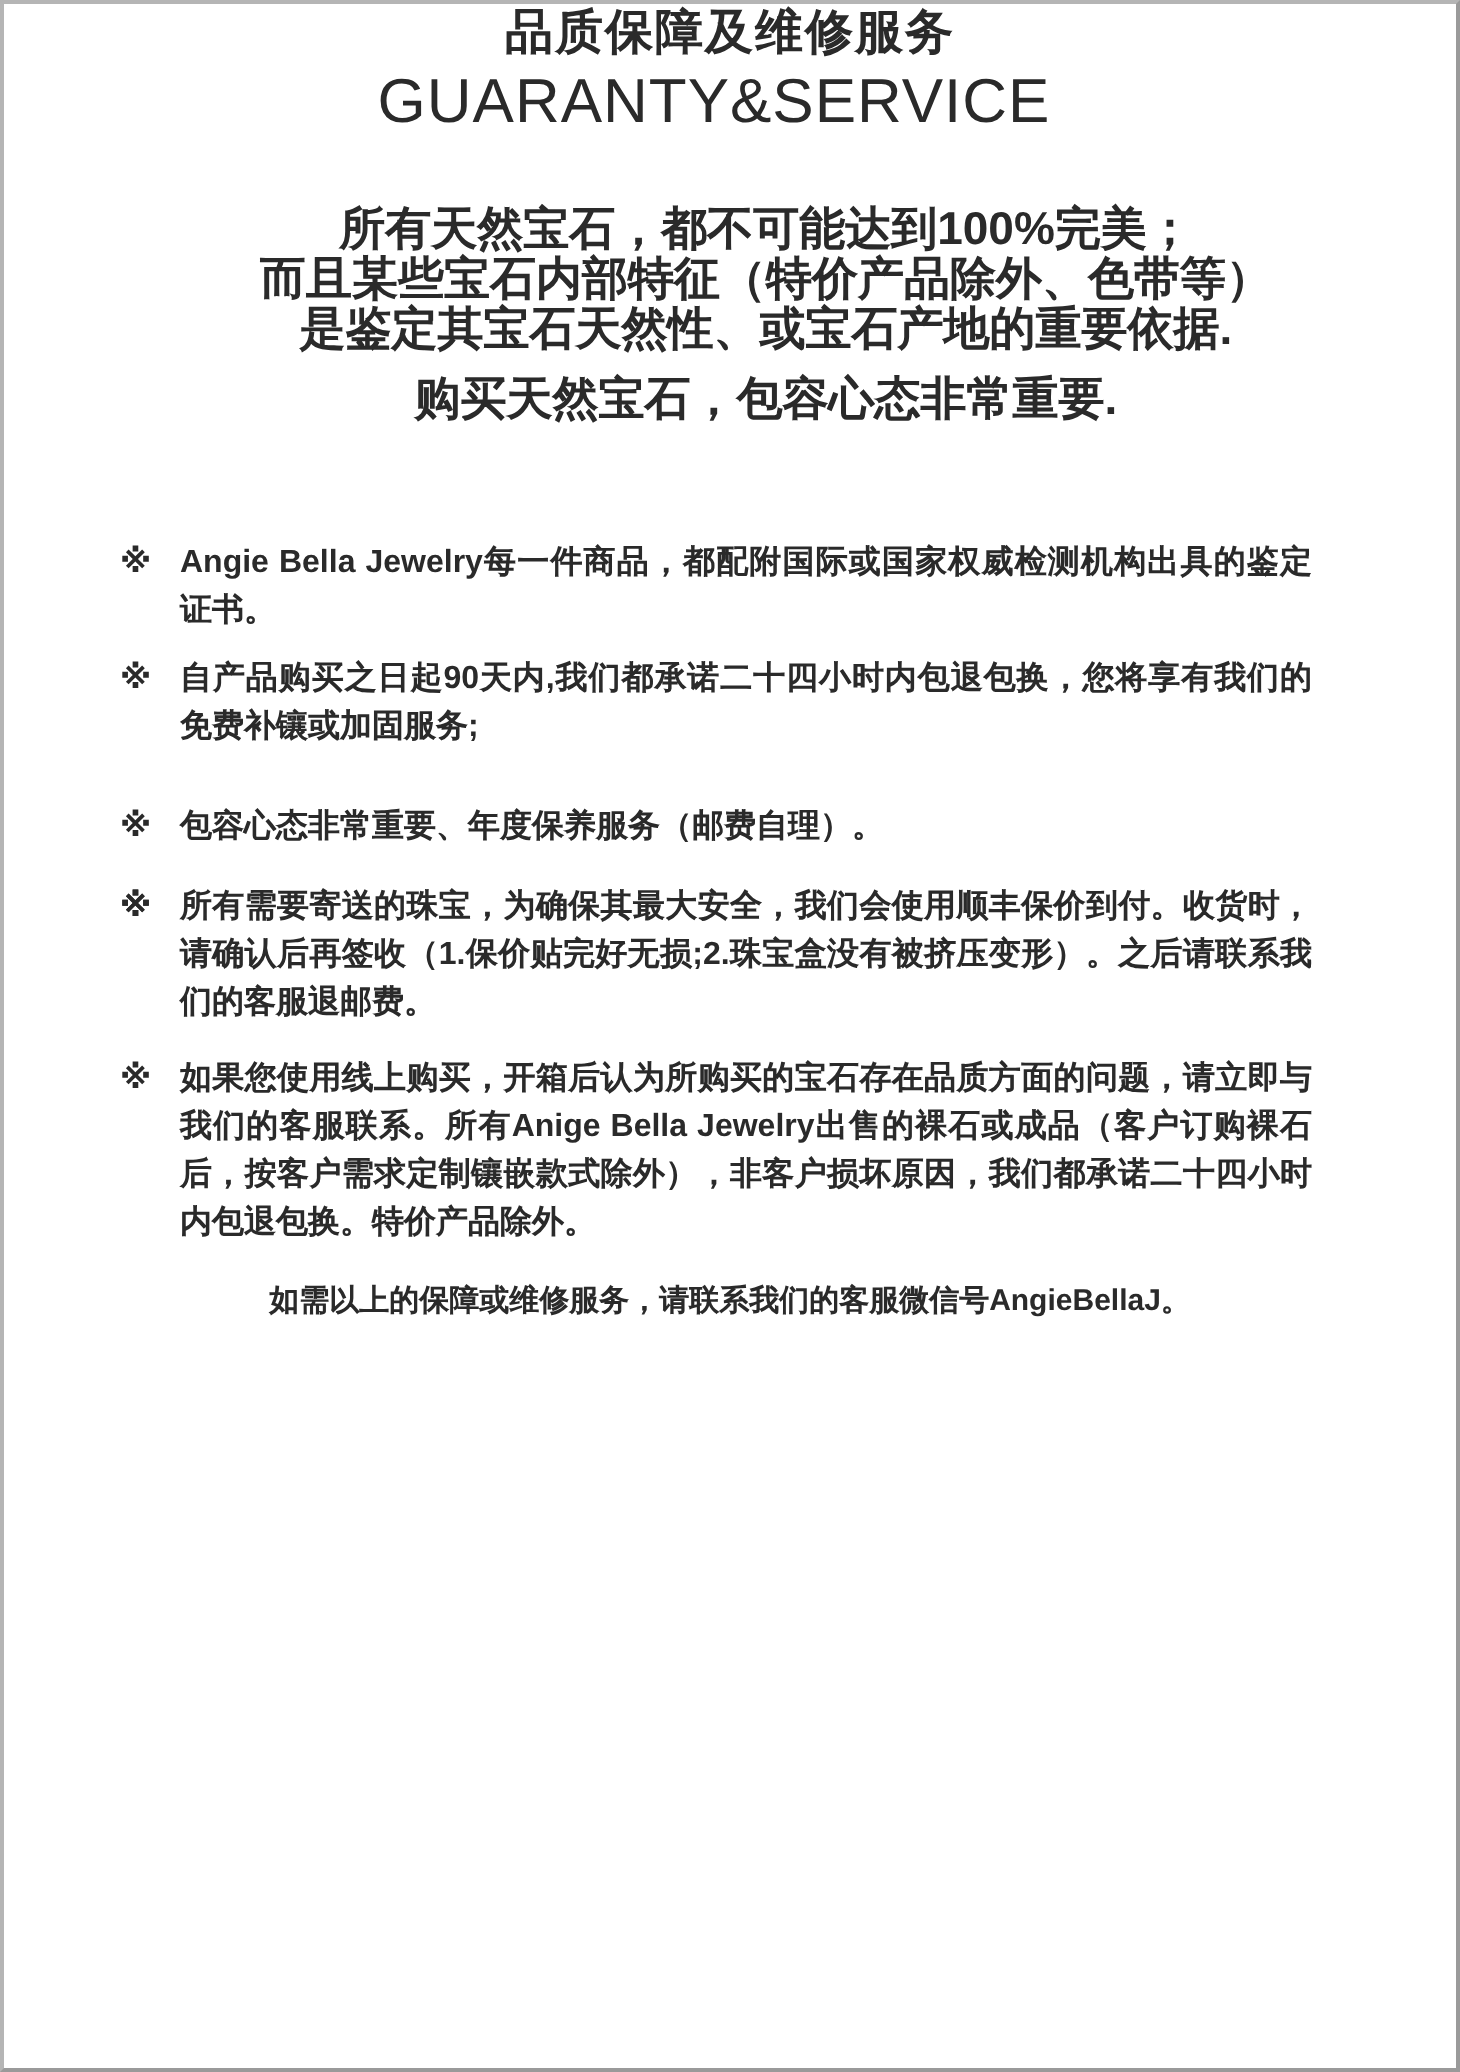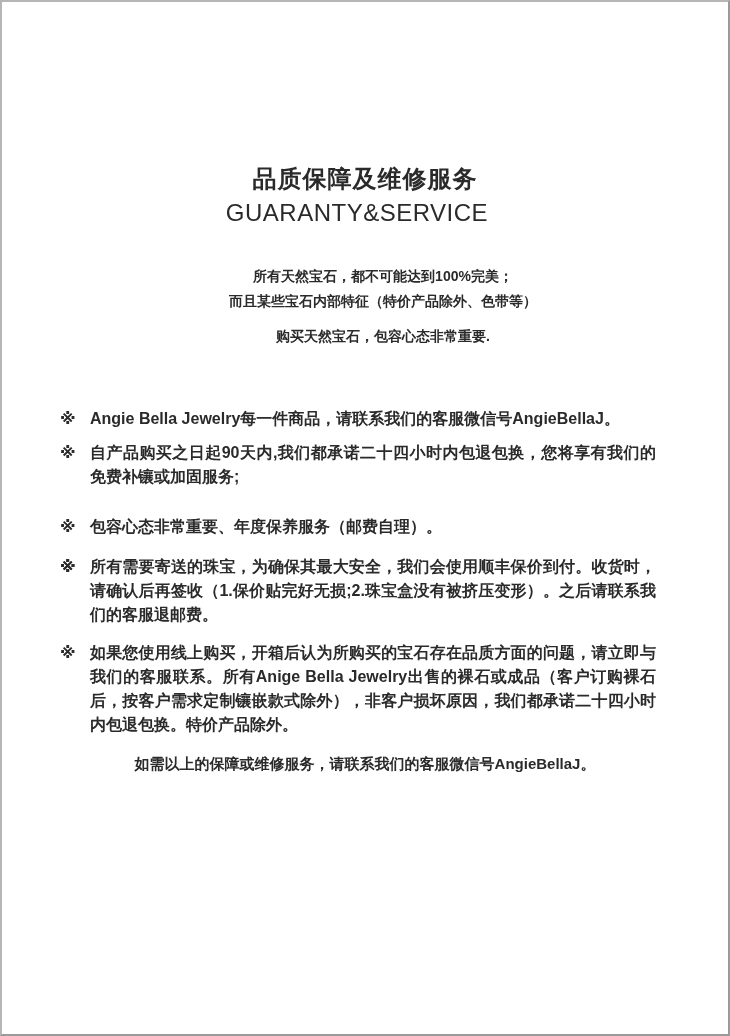--- a/index.html
+++ b/index.html
@@ -9,39 +9,39 @@
     width: 730px;
     height: 1036px;
     background: #ffffff;
     border: 2px solid #b5b5b5;
     border-right-color: #9a9a9a;
     border-bottom-color: #9a9a9a;
     overflow: hidden;
     font-family: "Liberation Sans", "DejaVu Sans", sans-serif;
     color: #2a2a2a;
   }
-  .doc-header { text-align: center; padding-top: 162px; }
+  .doc-header { text-align: center; }
   .title-cn {
     margin: 0;
     font-size: 24px;
     font-weight: bold;
     letter-spacing: 1px;
     line-height: 30px;
   }
   .title-en {
     margin: 2px 16px 0 0;
-    font-size: 24px;
+    font-size: 31px;
     font-weight: 400;
     letter-spacing: 0.5px;
     line-height: 34px;
   }
   .intro {
     margin-top: 34px;
     text-align: center;
-    font-size: 14px;
+    font-size: 23px;
     font-weight: bold;
     line-height: 25px;
     margin-left: 36px;
   }
   .intro p { margin: 0; }
   .intro .intro-note { margin-top: 10px; }
   .notices {
     margin-top: 58px;
     padding-left: 58px;
     padding-right: 72px;
@@ -71,28 +71,29 @@
 <div class="page">
 
   <div class="doc-header">
     <h1 class="title-cn">品质保障及维修服务</h1>
     <h2 class="title-en">GUARANTY&amp;SERVICE</h2>
   </div>
 
   <div class="intro">
     <p>所有天然宝石，都不可能达到100%完美；</p>
     <p>而且某些宝石内部特征（特价产品除外、色带等）</p>
+    <p>是鉴定其宝石天然性、或宝石产地的重要依据.</p>
     <p class="intro-note">购买天然宝石，包容心态非常重要.</p>
   </div>
 
   <div class="notices">
 
     <div class="notice n0">
       <span class="marker">※</span>
-      <p>Angie Bella Jewelry每一件商品，请联系我们的客服微信号AngieBellaJ。</p>
+      <p>Angie Bella Jewelry每一件商品，都配附国际或国家权威检测机构出具的鉴定证书。</p>
     </div>
 
     <div class="notice n1">
       <span class="marker">※</span>
       <p>自产品购买之日起90天内,我们都承诺二十四小时内包退包换，您将享有我们的免费补镶或加固服务;</p>
     </div>
 
     <div class="notice n2">
       <span class="marker">※</span>
       <p>包容心态非常重要、年度保养服务（邮费自理）。</p>

